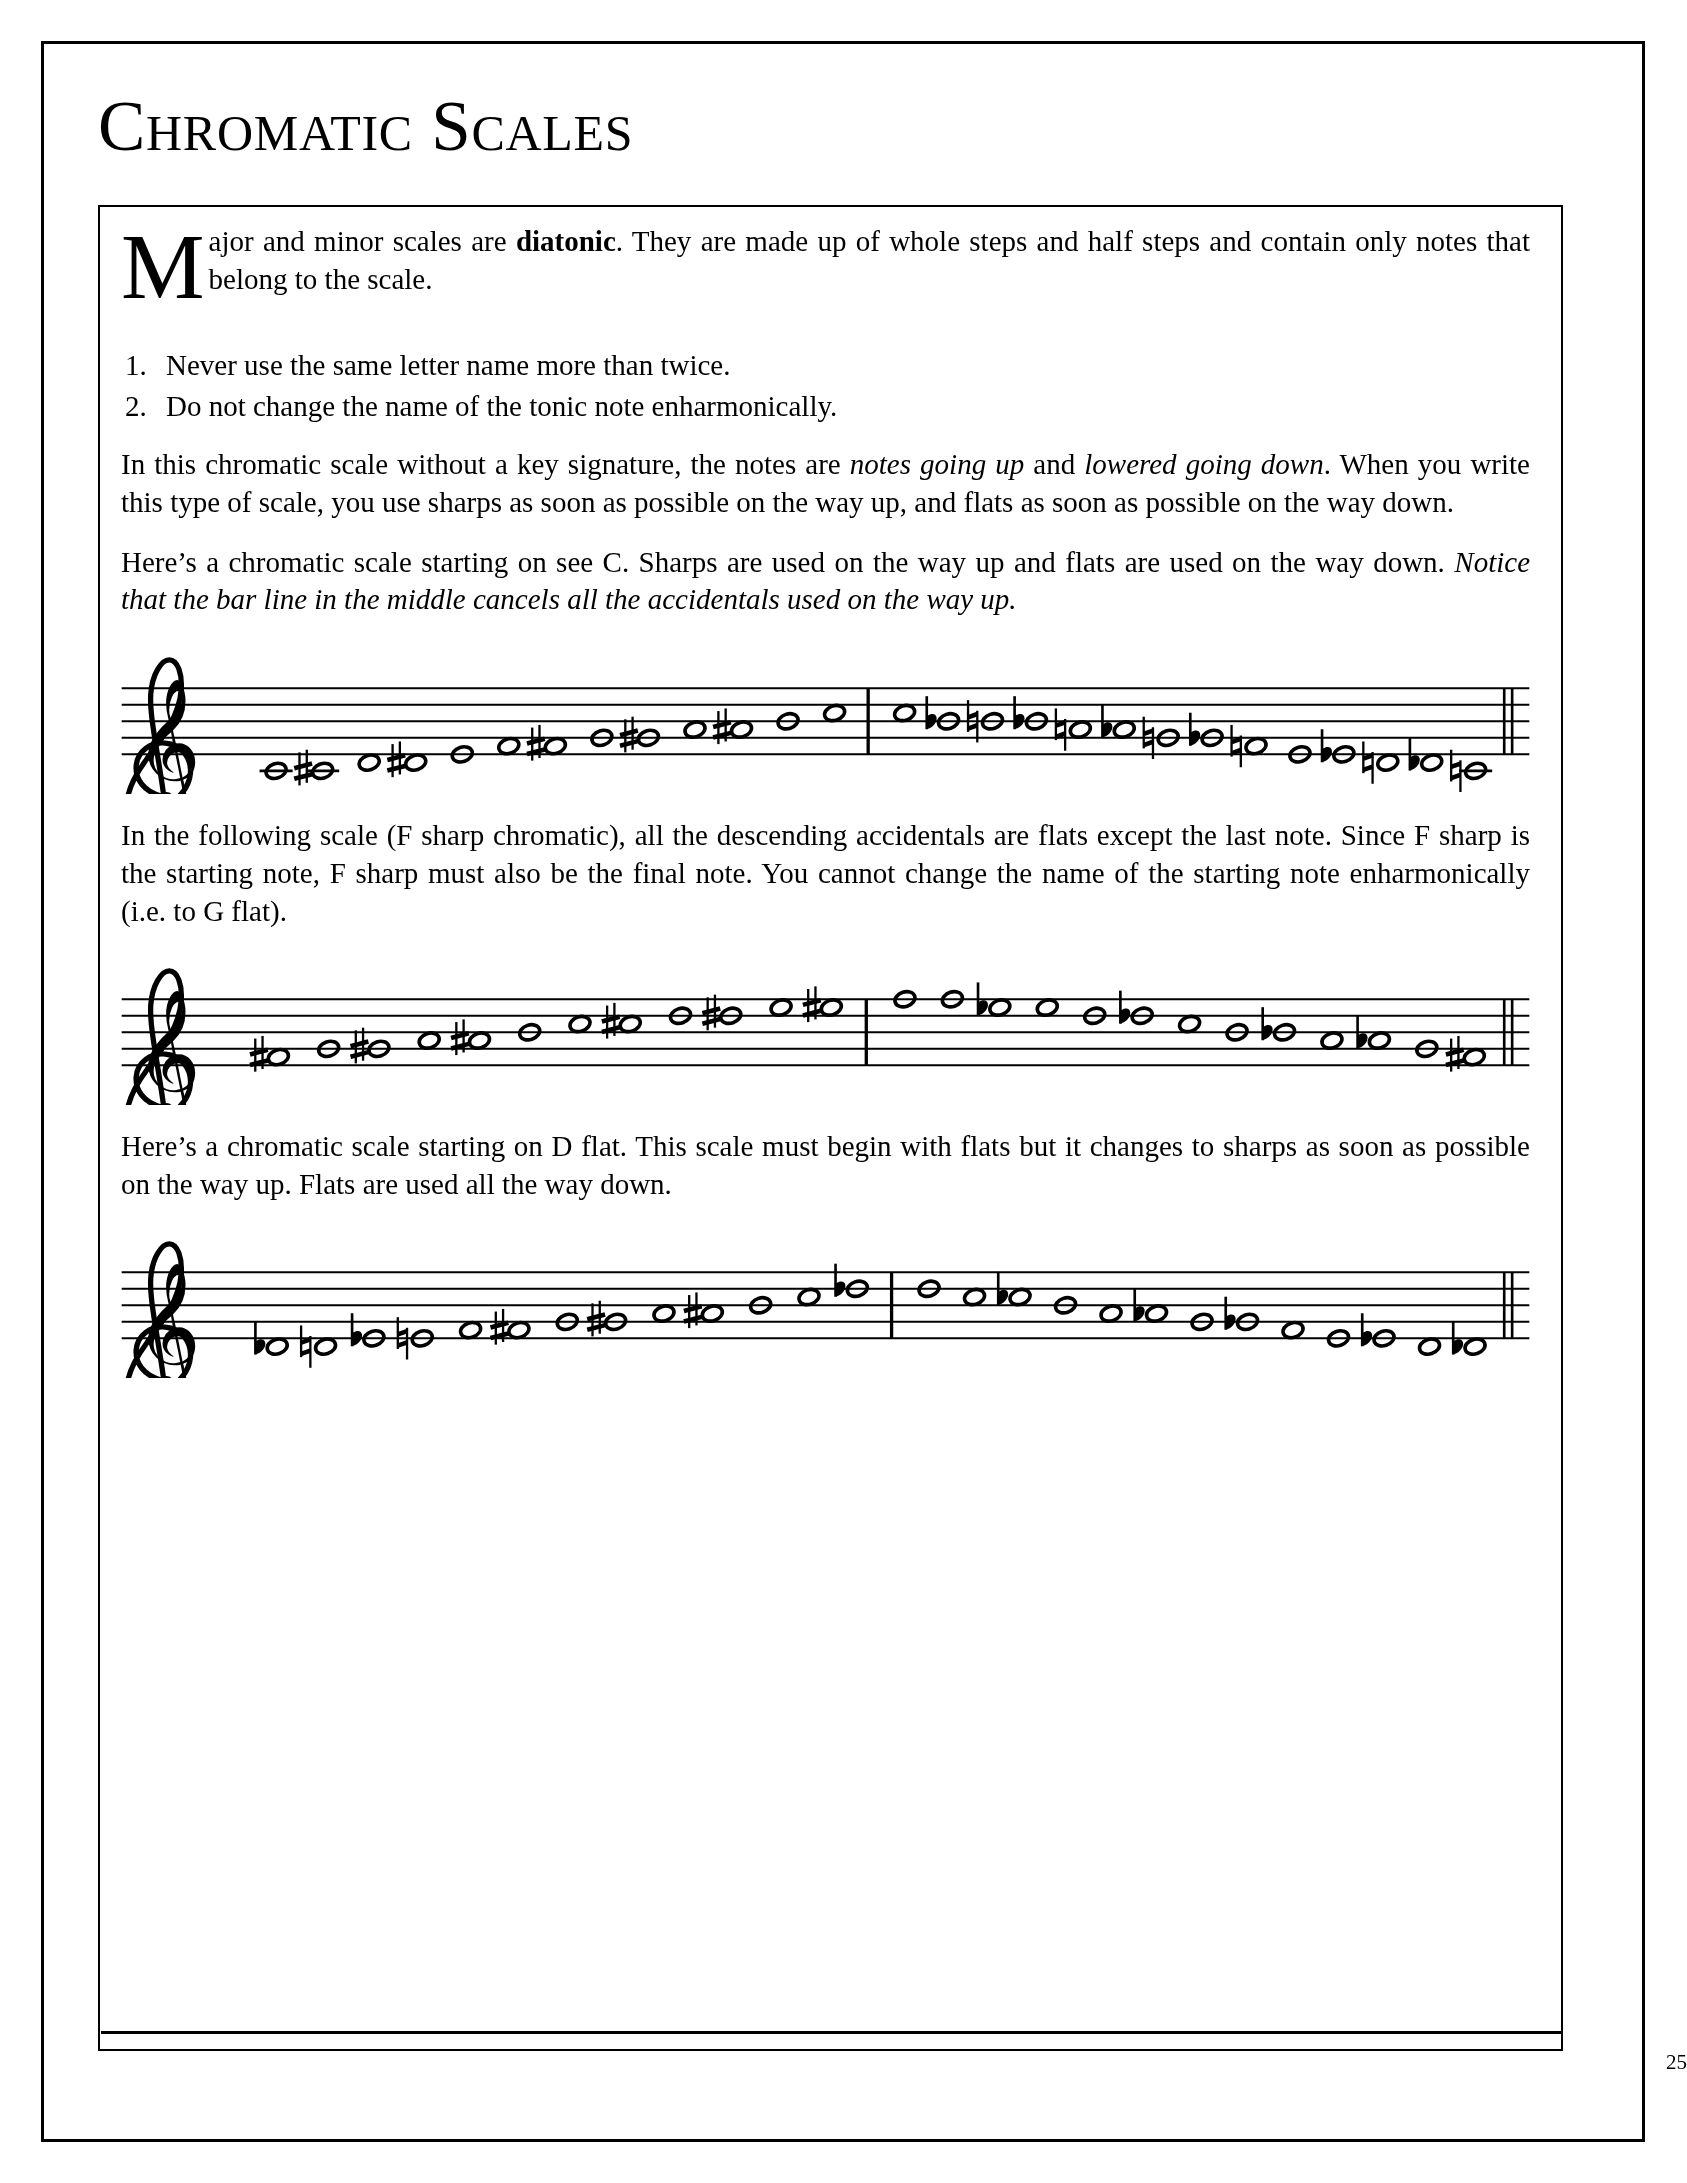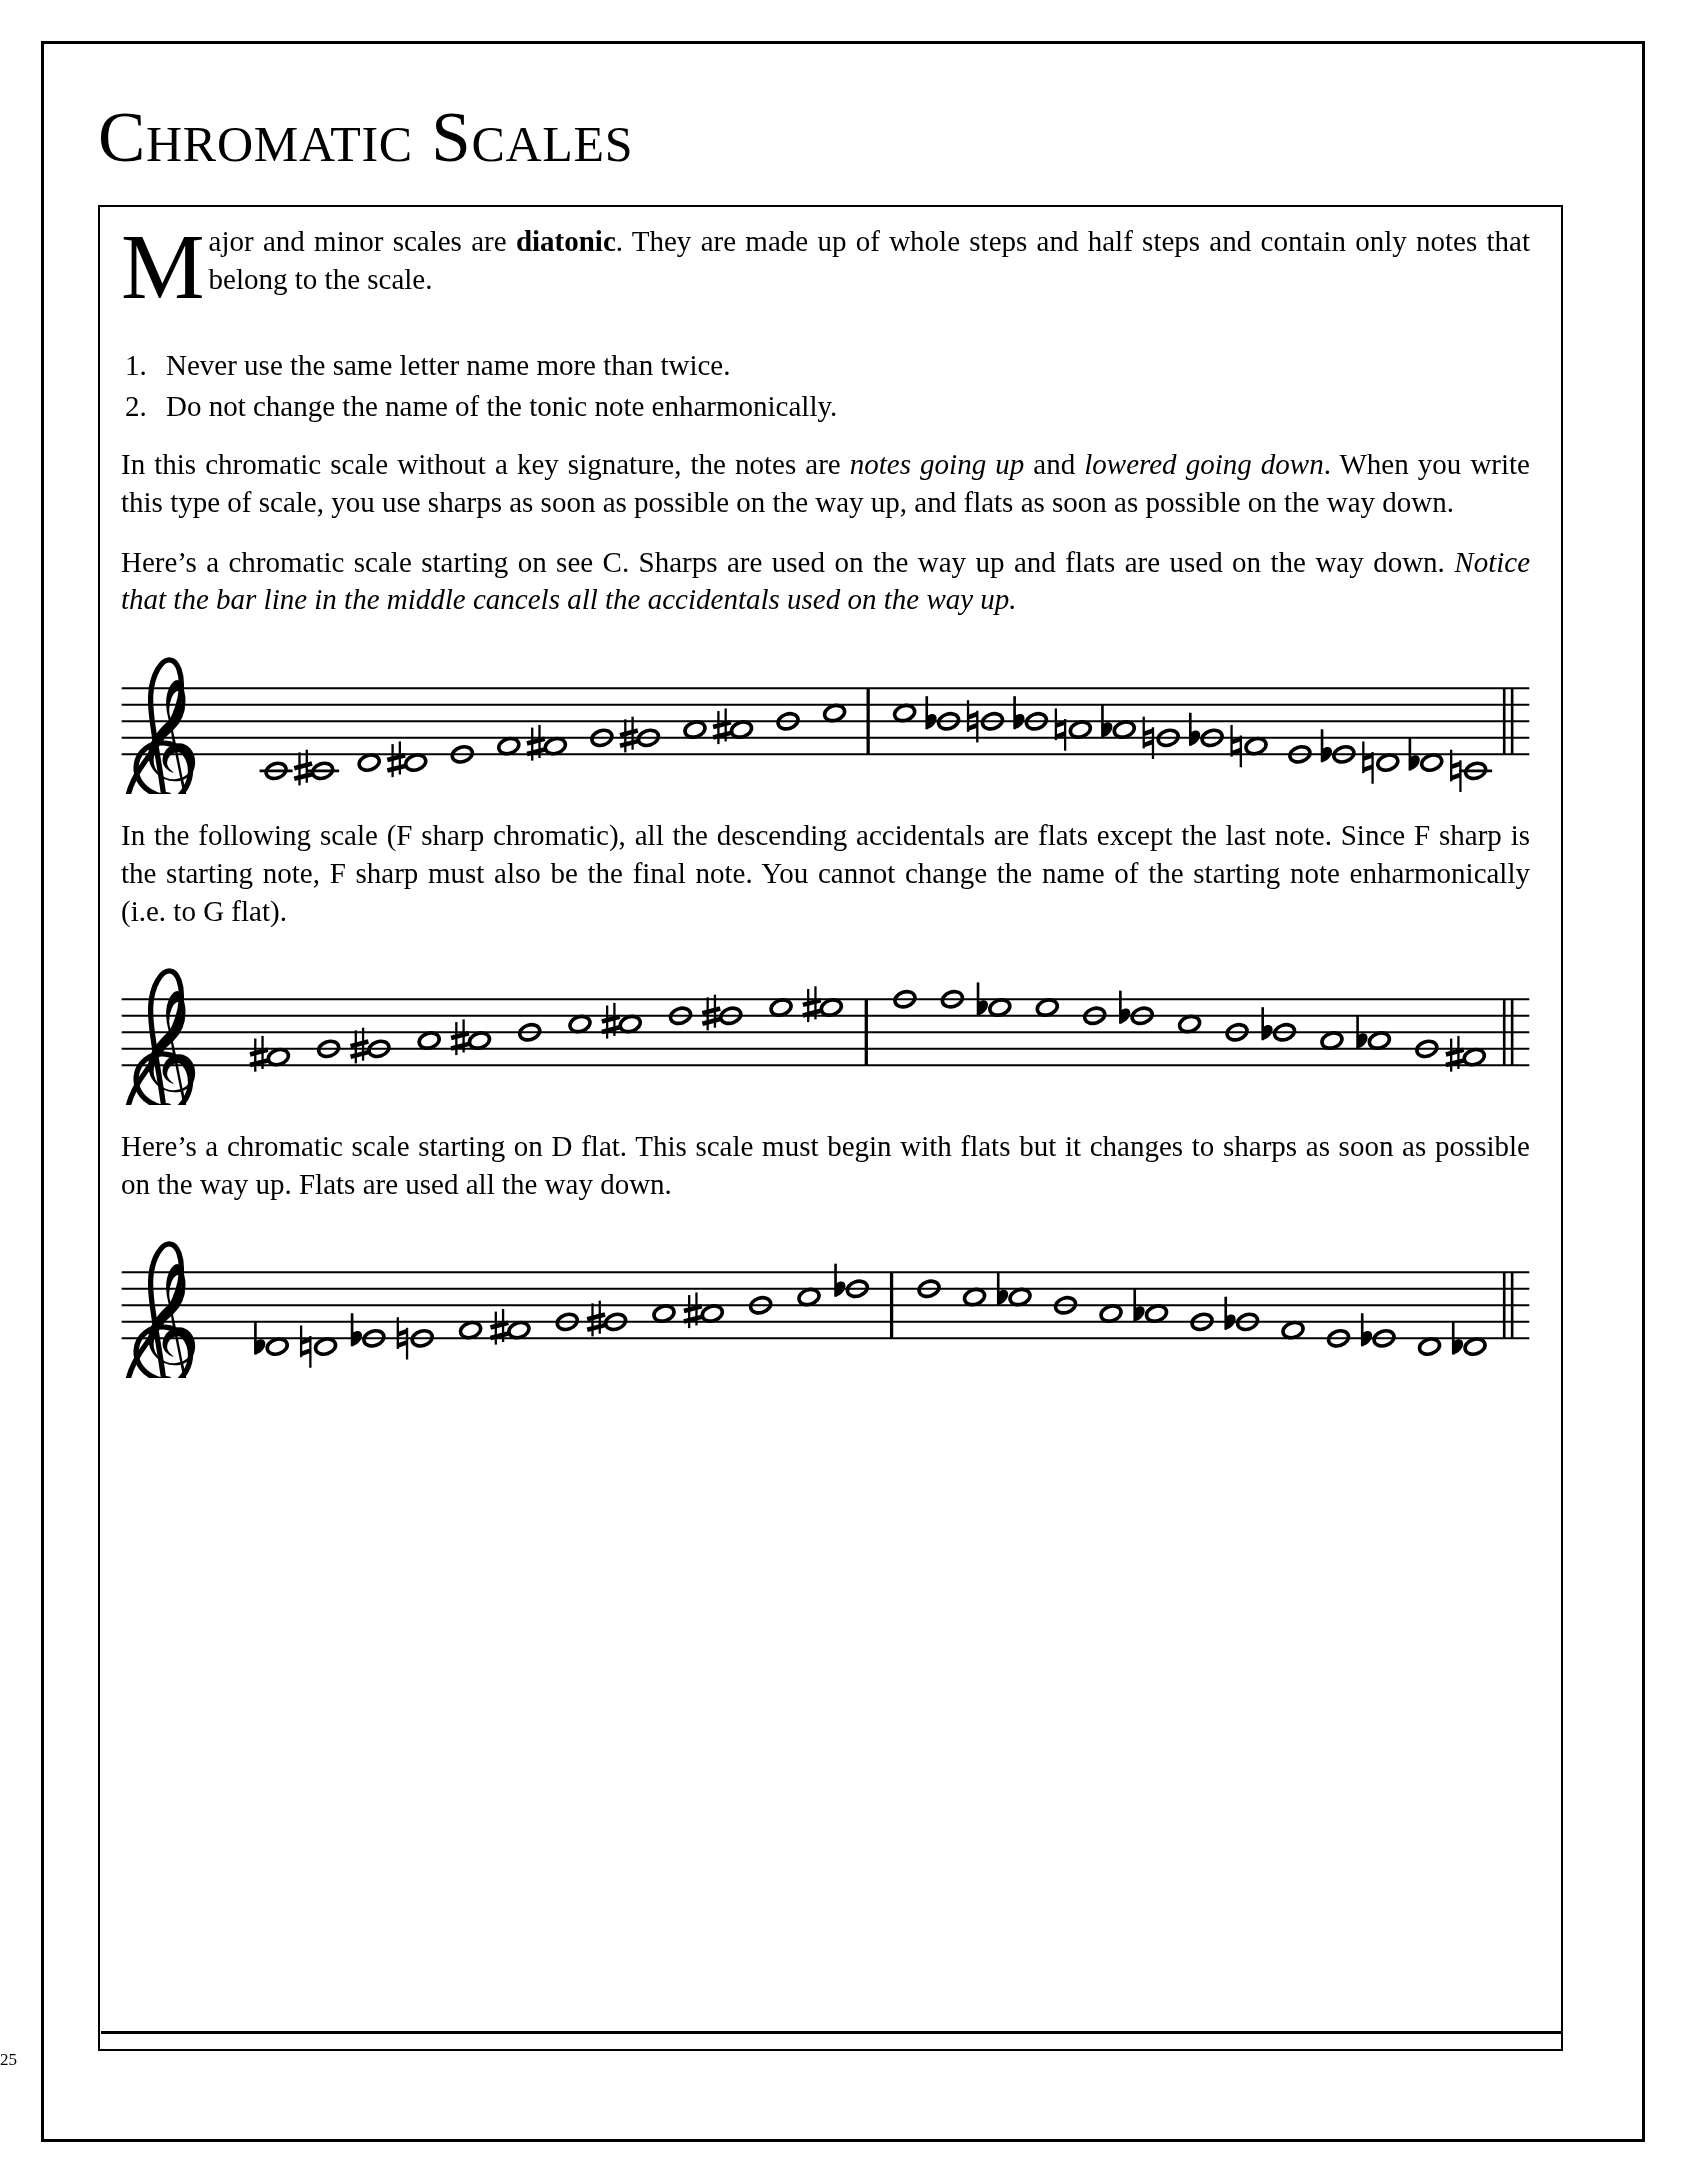--- a/index.html
+++ b/index.html
@@ -12,21 +12,21 @@
   }
   .page-frame{
     position:absolute;
     left:41px; top:41px;
     width:1604px; height:2101px;
     border:3.3px solid #000;
     box-sizing:border-box;
   }
   .page-title{
     position:absolute;
-    left:98px; top:102px;
+    left:98px; top:91px;
     font-size:71px;
     font-variant:small-caps;
     letter-spacing:0.7px;
     font-family:"Liberation Serif","DejaVu Serif",serif;
     white-space:nowrap;
     line-height:1;
   }
   .content-box{
     position:absolute;
     left:98px; top:205px;
@@ -72,22 +72,22 @@
     font-weight:bold;
     line-height:1.2;
   }
   .staff-wrap{ margin:17px 0 6.6px 0; }
   .staff-wrap svg{ display:block; }
   .spacer-sm{ height:17px; }
   .pagenum{
     position:absolute;
     left:0; right:0;
     top:2050px;
-    text-align:left;
-    font-size:17px;
+    text-align:right;
+    font-size:21px;
   }
   .footrule{
     position:absolute;
     left:101px; top:2031px;
     width:1460px; height:2.6px;
     background:#000;
   }
   i{ font-style:italic; }
   b{ font-weight:bold; }
 </style>

